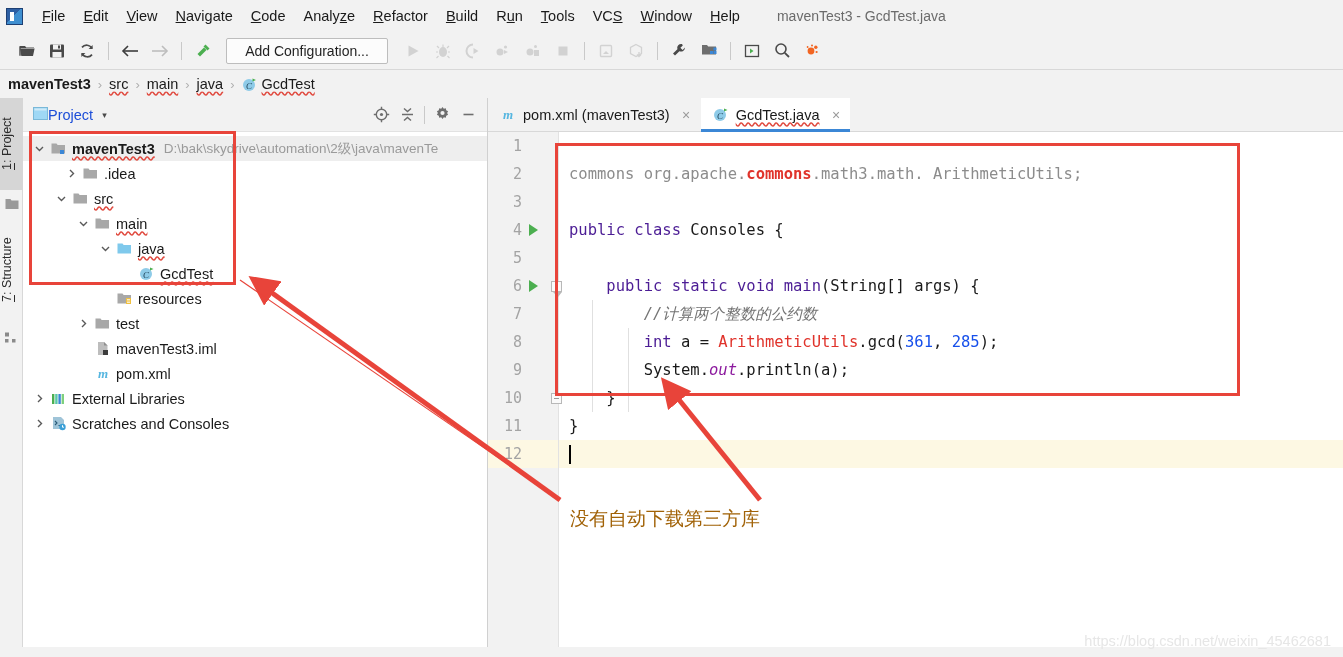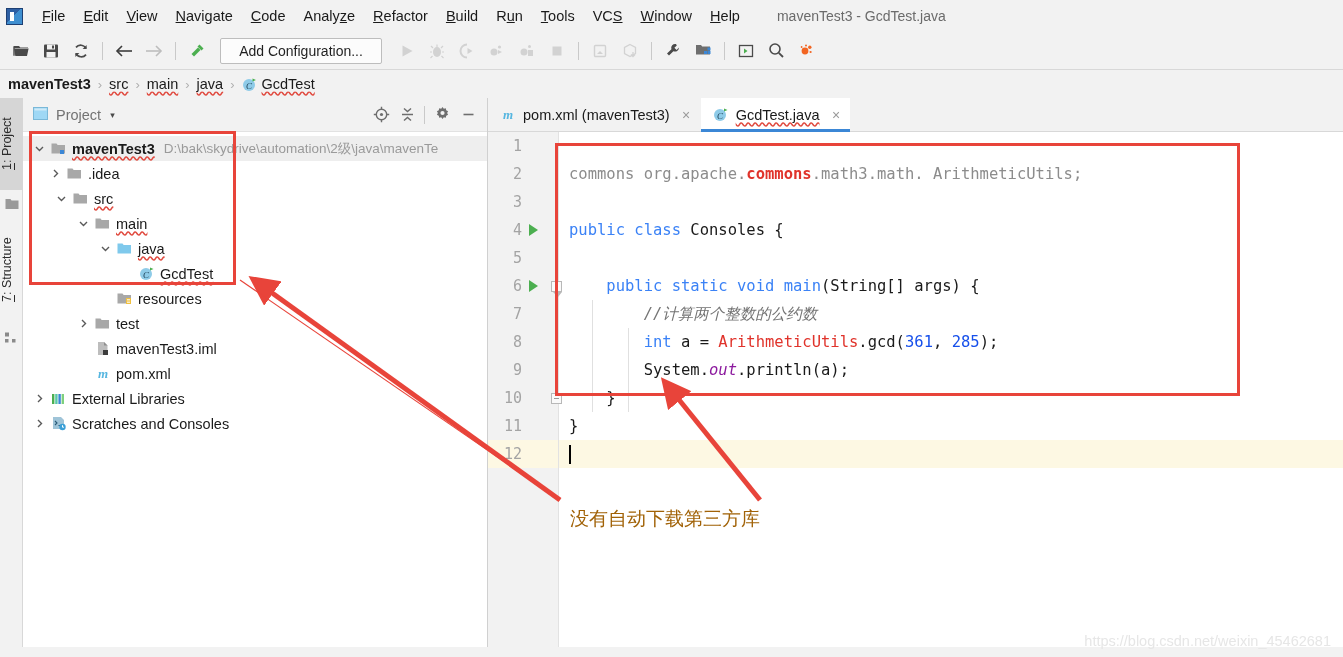--- a/index.html
+++ b/index.html
@@ -46,21 +46,21 @@
     font-size: 14px; color: #6b6b6b;
     margin-left: 28px; white-space: nowrap;
   }
 
   
   .toolbar {
     position: absolute; left: 0; top: 32px;
     width: 1343px; height: 38px;
     background: #f2f2f2;
     display: flex; align-items: center;
-    padding-left: 6px;
+    padding-left: 12px;
     border-bottom: 1px solid #d8d8d8;
   }
   .tb-btn {
     width: 30px; height: 28px;
     display: flex; align-items: center; justify-content: center;
     cursor: default; flex: none;
   }
   .tb-sep {
     width: 1px; height: 18px; background: #c9c9c9;
     margin: 0 6px; flex: none;
@@ -122,22 +122,21 @@
     background: #ffffff;
     border-right: 1px solid #d0d0d0;
   }
   .proj-header {
     height: 34px; background: #f2f2f2;
     display: flex; align-items: center;
     padding: 0 6px 0 10px;
     border-bottom: 1px solid #e2e2e2;
   }
   .proj-title {
-    font-size: 14.5px; color: #737373;
-    margin-left: 8px;
+    font-size: 14.5px; color: #1d4ed8;
   }
   .proj-caret {
     margin-left: 9px; color: #4a4a4a; font-size: 9px;
   }
   .proj-hdr-spacer { flex: 1; }
   .hdr-icon {
     width: 26px; height: 26px;
     display: flex; align-items: center; justify-content: center;
     cursor: default;
   }
@@ -252,21 +251,21 @@
     right: 0; height: 525px;
     font-family: "DejaVu Sans Mono", monospace;
     font-size: 15.5px;
     color: #1a1a1a;
   }
   .cline {
     height: 28px; display: flex; align-items: center;
     padding-left: 10px; white-space: pre;
   }
   .cline.curline { background: #fdf8e3; }
-  .kw { color: #3b82f6; font-weight: normal; }
+  .kw { color: #4c1d95; font-weight: normal; }
   .err { color: #e0332b; font-weight: bold; }
   .err-plain { color: #e0332b; }
   .dim { color: #8c8c8c; }
   .num { color: #1750eb; }
   .cmt { color: #737373; font-style: italic; }
   .stat { color: #8c1a9e; font-style: italic; }
   .caret {
     display: inline-block; width: 2px; height: 19px;
     background: #000; vertical-align: middle;
   }
@@ -559,21 +558,21 @@
           </span>
           <span style="display: inline-flex; margin-left: 4px;">
             <svg width="16" height="14" viewBox="0 0 16 14">
               <path d="M0.5 1.5h5l1.2 1.6H14v8.4H0.5z" fill="#a8a8a8"></path>
               <rect x="9" y="8" width="4" height="4" fill="#3b87d6"></rect>
             </svg>
           </span>
           <span class="tree-label bold squig">mavenTest3</span>
           <span class="tree-path">D:\bak\skydrive\automation\2级\java\mavenTe</span>
         </div>
-        <div class="tree-row" style="padding-left: 24px;">
+        <div class="tree-row" style="padding-left: 40px;">
           <span class="tw">
             <svg width="11" height="11" viewBox="0 0 11 11">
               <path d="M4 2l3.5 3.5L4 9" stroke="#5a5a5a" stroke-width="1.4" fill="none"></path>
             </svg>
           </span>
           <span style="display: inline-flex; margin-left: 4px;">
             <svg width="16" height="14" viewBox="0 0 16 14">
               <path d="M0.5 1.5h5l1.2 1.6H14v8.4H0.5z" fill="#a8a8a8"></path>
             </svg>
           </span>

